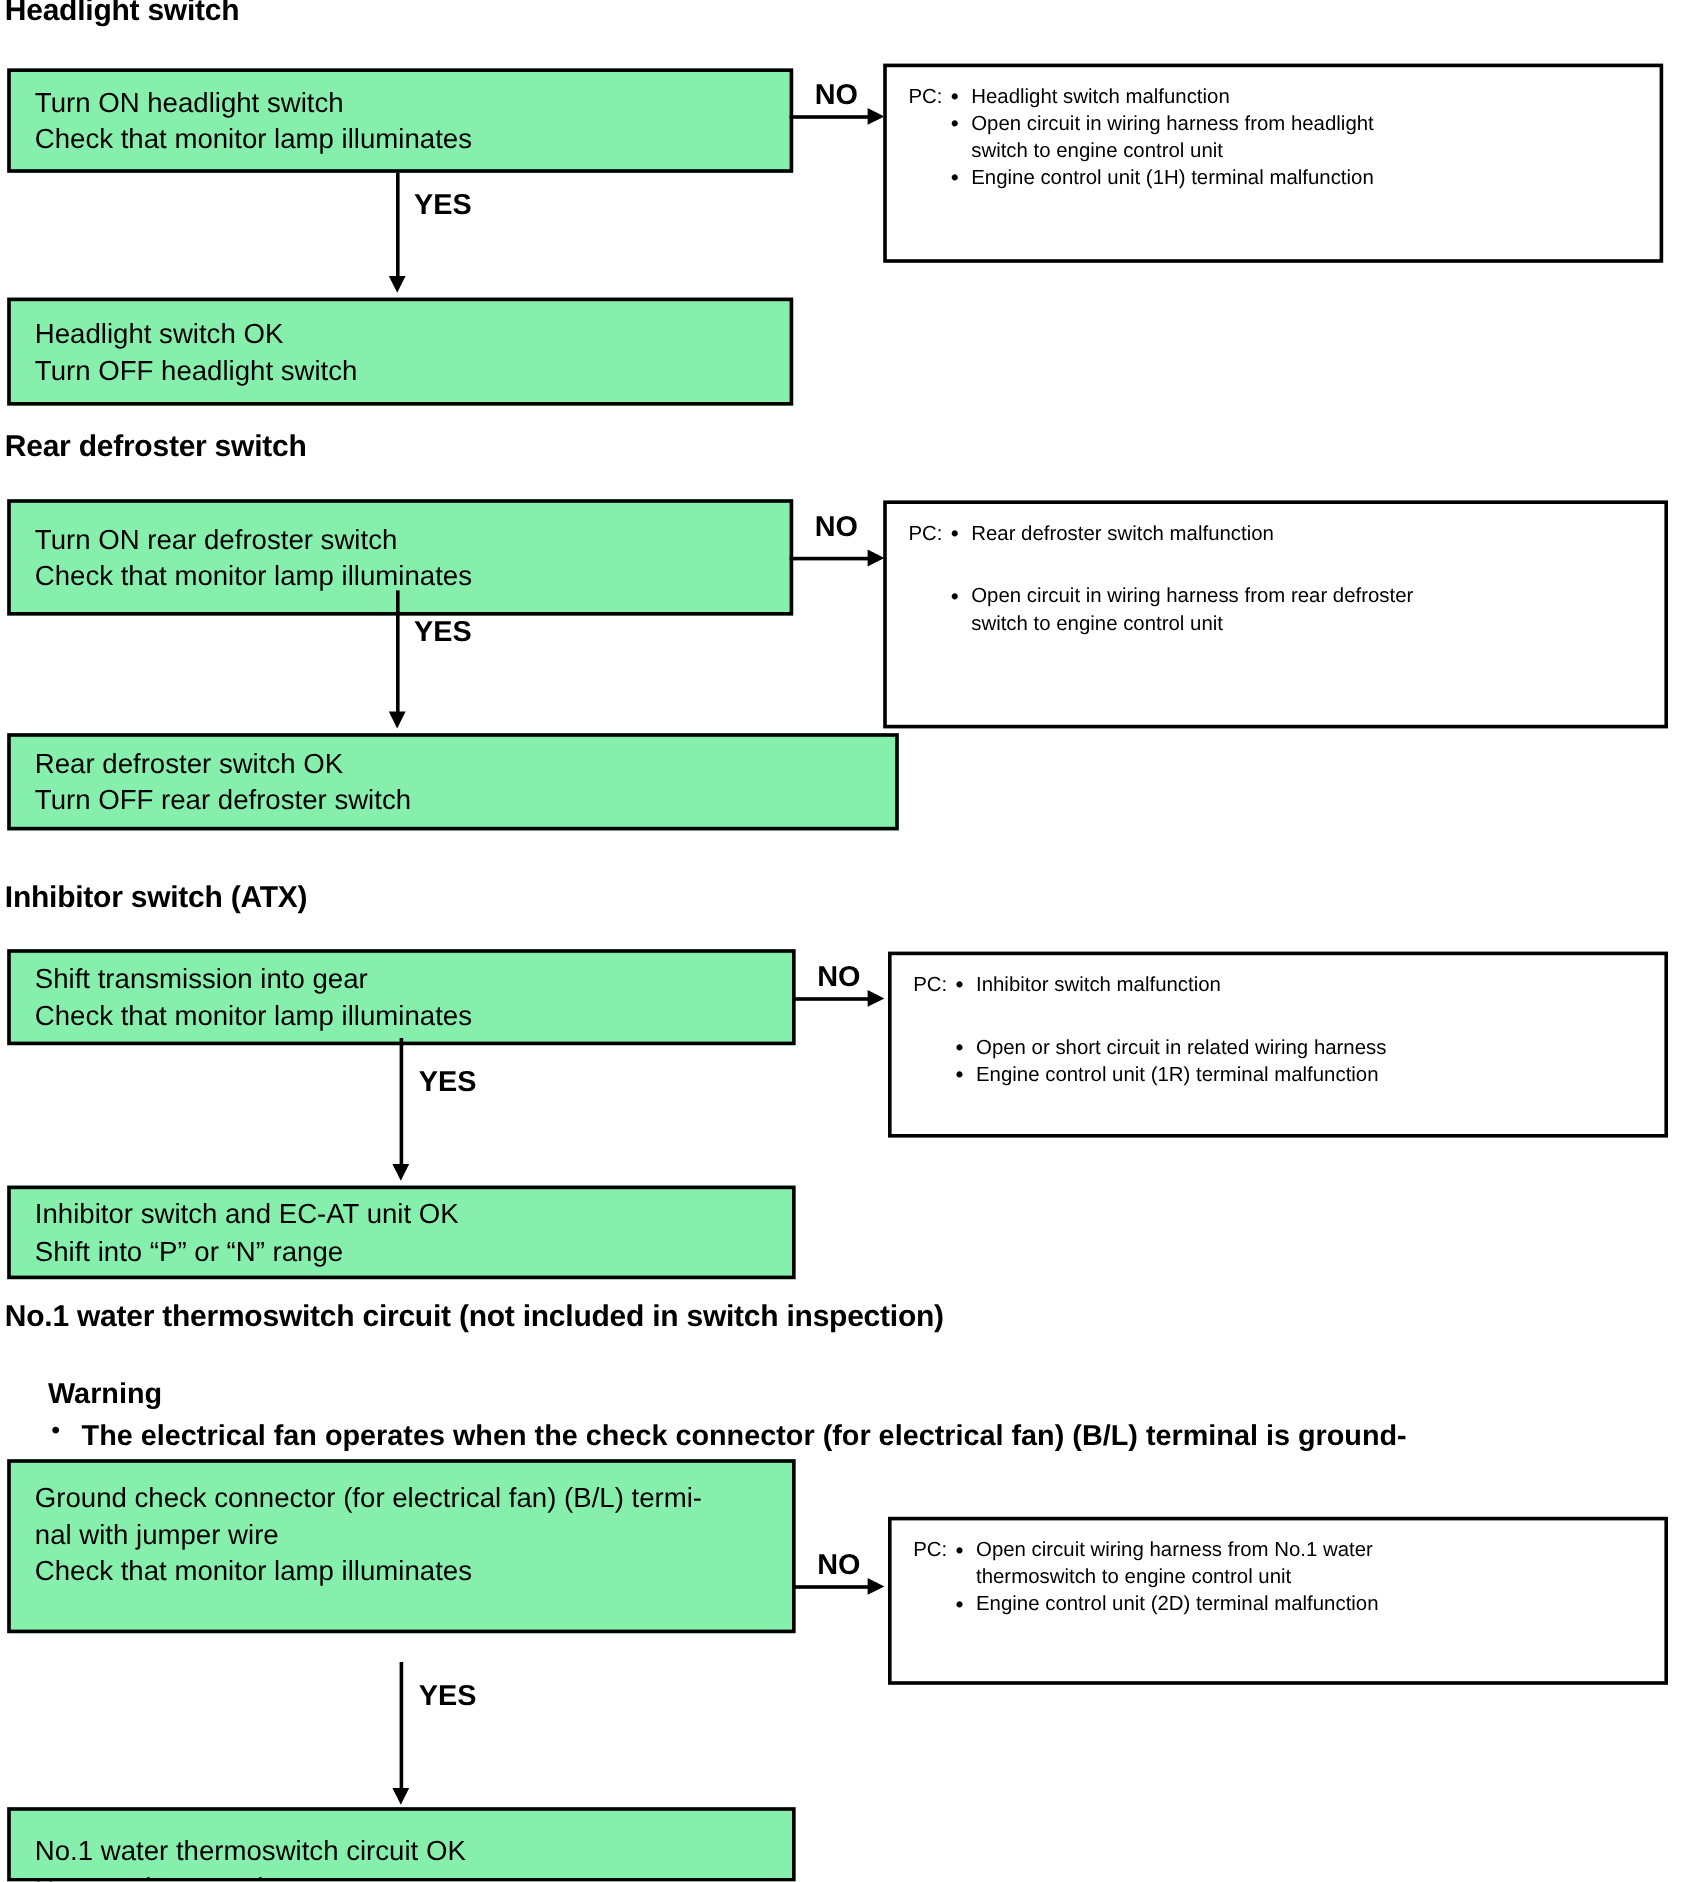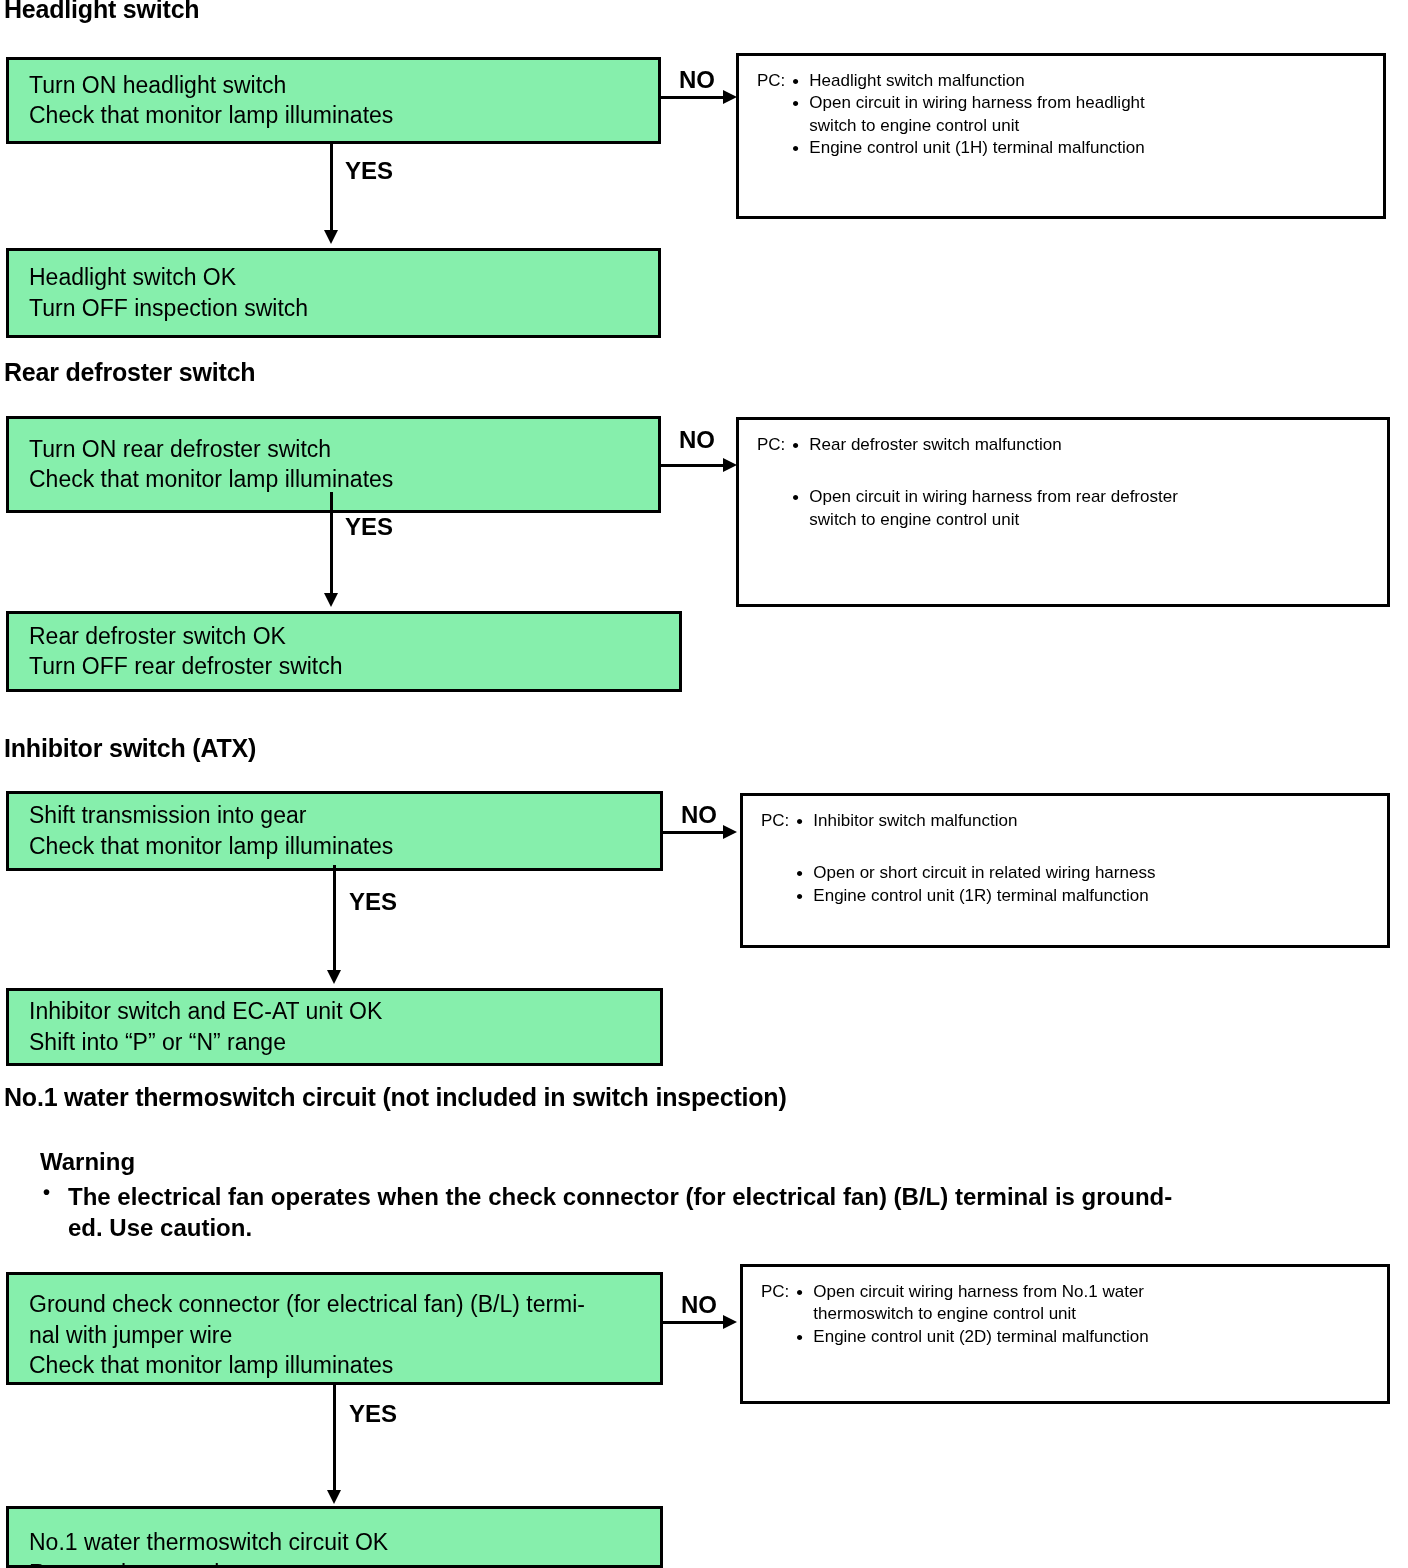--- a/index.html
+++ b/index.html
@@ -160,21 +160,21 @@
   <div class="hline" style="left:658px; top:96px; width:68px;"></div>
   <div class="arrow-right" style="left:723px; top:90px;"></div>
   <div class="lbl-no" style="left:679px; top:66px;">NO</div>
 
   <div class="vline" style="left:330px; top:144px; height:90px;"></div>
   <div class="arrow-down" style="left:324px; top:230px;"></div>
   <div class="lbl-yes" style="left:345px; top:157px;">YES</div>
 
   <div class="box" style="left:6px; top:248px; width:655px; height:90px;">
     <div class="lines">Headlight switch OK
-Turn OFF inspection switch</div>
+Turn OFF headlight switch</div>
   </div>
 
   <div class="pcbox" style="left:736px; top:53px; width:650px; height:166px;">
     <div class="pc-inner">
       <span class="pc-label">PC:</span>
       <span class="pc-list">
         <div class="pc-item">Headlight switch malfunction</div>
         <div class="pc-item">Open circuit in wiring harness from headlight
 switch to engine control unit</div>
         <div class="pc-item">Engine control unit (1H) terminal malfunction</div>
@@ -190,21 +190,21 @@
   </div>
 
   <div class="hline" style="left:658px; top:464px; width:68px;"></div>
   <div class="arrow-right" style="left:723px; top:458px;"></div>
   <div class="lbl-no" style="left:679px; top:426px;">NO</div>
 
   <div class="vline" style="left:330px; top:492px; height:105px;"></div>
   <div class="arrow-down" style="left:324px; top:593px;"></div>
   <div class="lbl-yes" style="left:345px; top:513px;">YES</div>
 
-  <div class="box" style="left:6px; top:611px; width:676px; height:81px;">
+  <div class="box" style="left:6px; top:611px; width:743px; height:81px;">
     <div class="lines">Rear defroster switch OK
 Turn OFF rear defroster switch</div>
   </div>
 
   <div class="pcbox" style="left:736px; top:417px; width:654px; height:190px;">
     <div class="pc-inner">
       <span class="pc-label">PC:</span>
       <span class="pc-list">
         <div class="pc-item">Rear defroster switch malfunction</div>
         <div class="pc-gap"></div>
@@ -245,21 +245,21 @@
       </span>
     </div>
   </div>
 
   <div class="heading" style="left:4px; top:1084px;">No.1 water thermoswitch circuit (not included in switch inspection)</div>
 
   <div class="warn-title" style="left:40px; top:1148px;">Warning</div>
   <div class="warn-body" style="left:40px; top:1181px; width:1360px; white-space:pre-line;">The electrical fan operates when the check connector (for electrical fan) (B/L) terminal is ground-
 ed. Use caution.</div>
 
-  <div class="box top-aligned" style="left:6px; top:1272px; width:657px; height:113px;text-decoration:underline;">
+  <div class="box top-aligned" style="left:6px; top:1216px; width:657px; height:145px;text-decoration:underline;">
     <div class="lines">Ground check connector (for electrical fan) (B/L) termi-
 nal with jumper wire
 Check that monitor lamp illuminates</div>
   </div>
 
   <div class="hline" style="left:660px; top:1321px; width:66px;"></div>
   <div class="arrow-right" style="left:723px; top:1315px;"></div>
   <div class="lbl-no" style="left:681px; top:1291px;">NO</div>
 
   <div class="vline" style="left:333px; top:1385px; height:110px;"></div>

